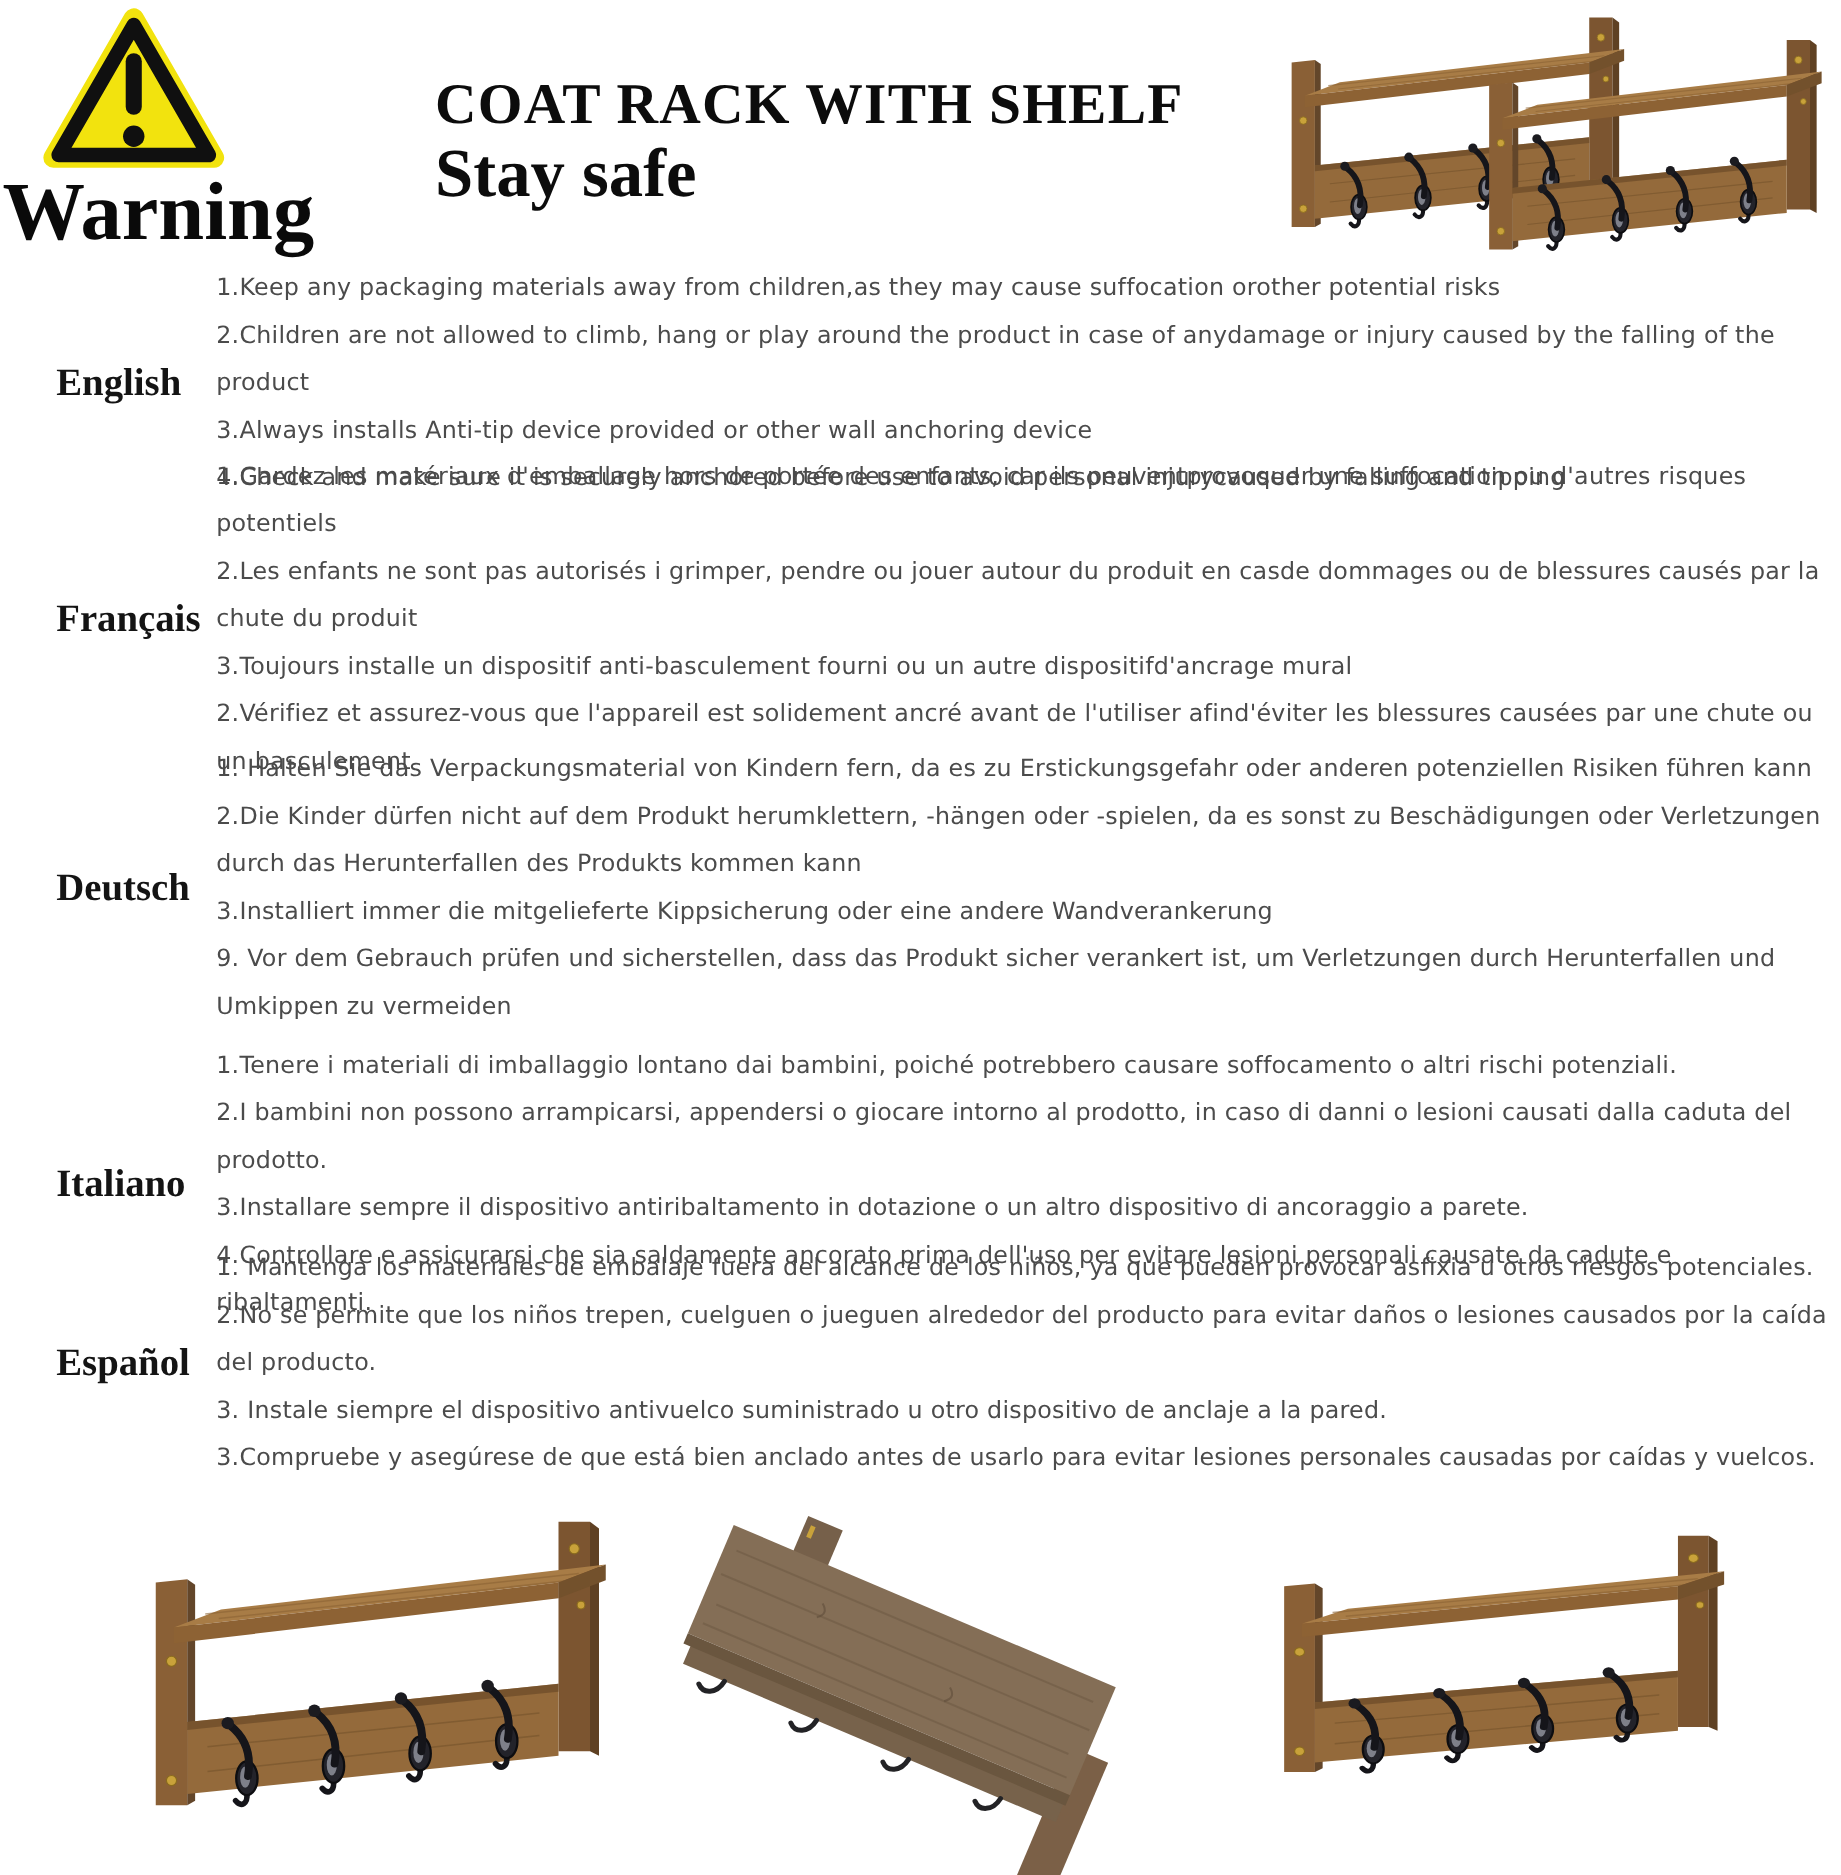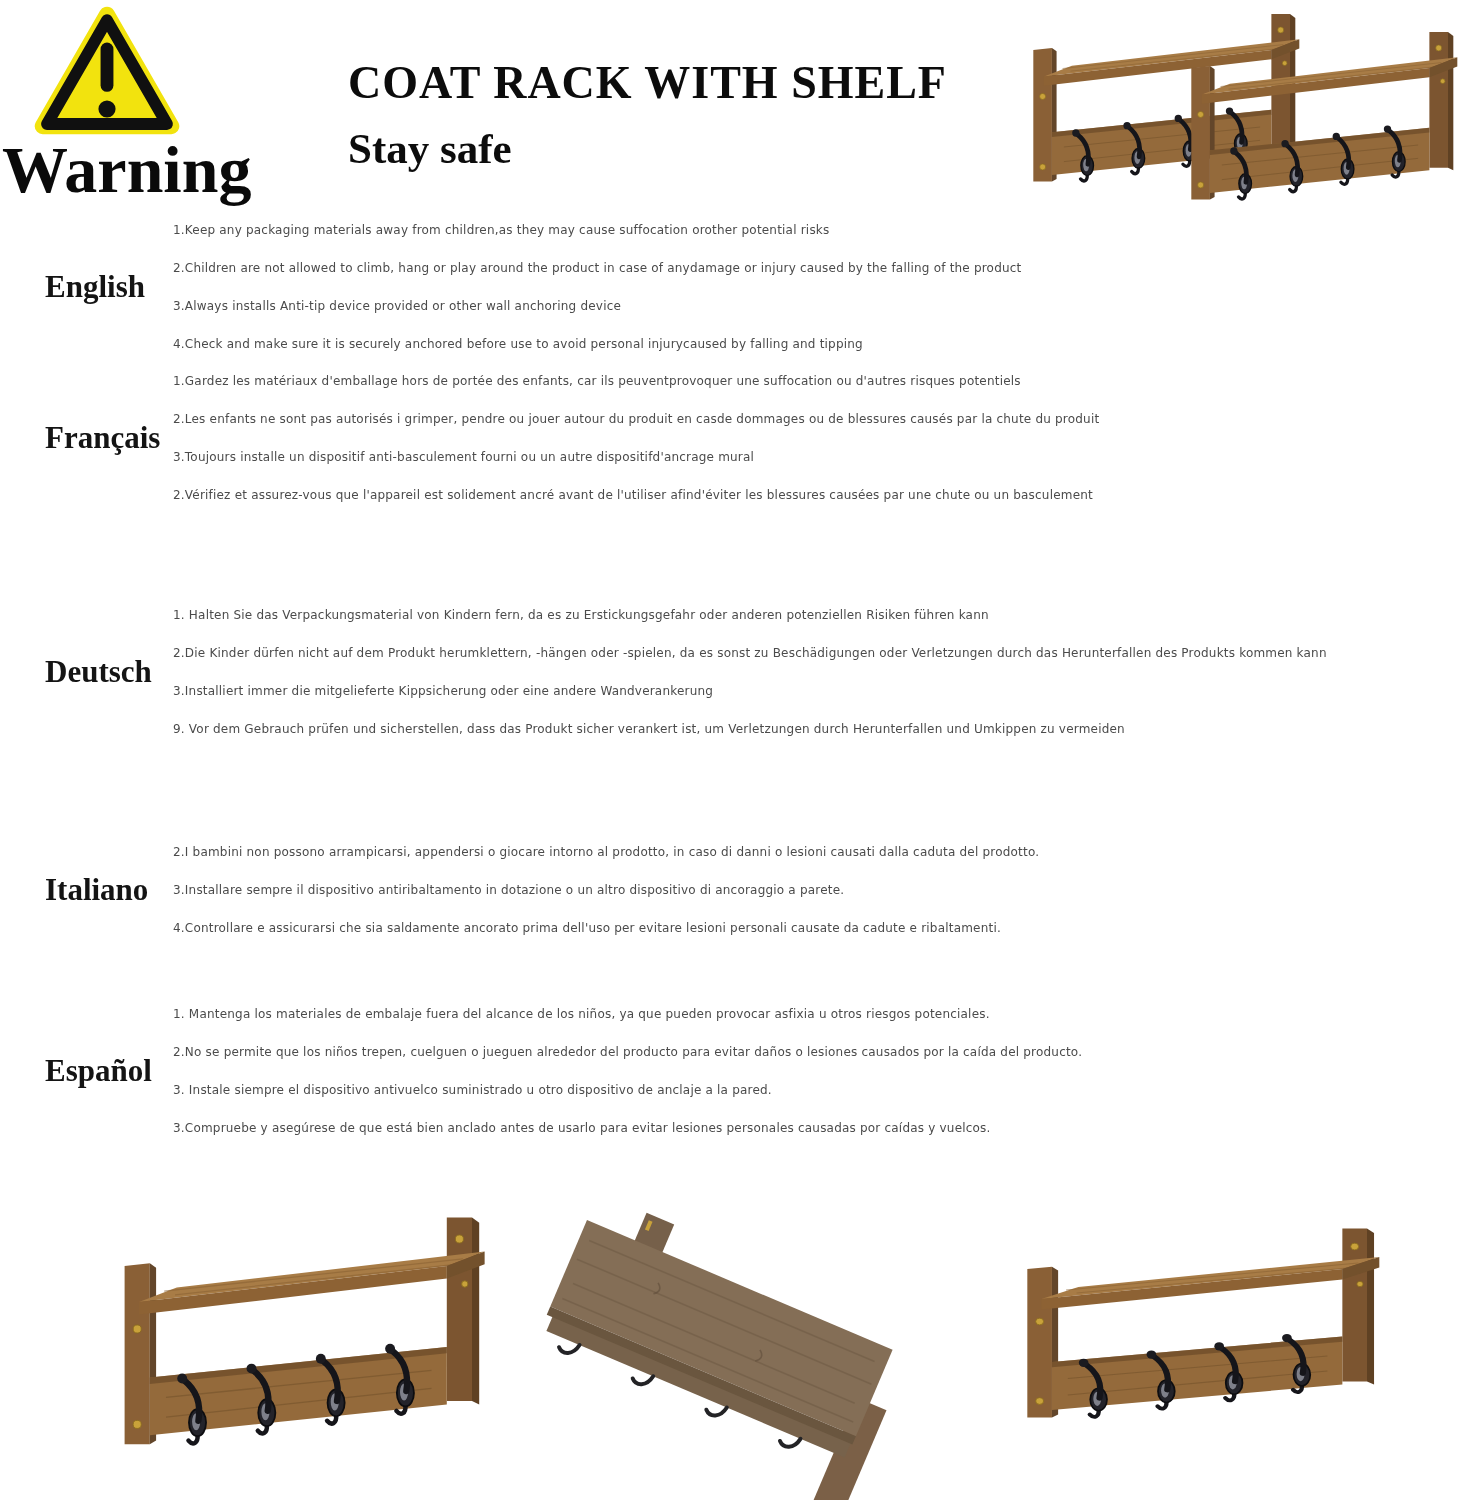--- a/index.html
+++ b/index.html
@@ -6,29 +6,29 @@
   .page{position:relative;width:1473px;height:1500px;background:#fff;overflow:hidden;
         font-family:"DejaVu Sans",sans-serif;}
   
   .warning-block{position:absolute;left:0;top:0;width:230px;}
   .tri{position:absolute;left:32px;top:4px;}
   .warning-word{position:absolute;left:2px;top:132px;width:230px;
      font-family:"Liberation Serif",serif;font-weight:700;font-size:66px;color:#0a0a0a;}
   .title-block{position:absolute;left:348px;top:58px;width:690px;text-align:left;}
   .title-main{font-family:"Liberation Serif",serif;font-weight:700;font-size:46px;
      letter-spacing:1px;color:#0c0c0c;line-height:1.1;}
-  .title-sub{font-family:"Liberation Serif",serif;font-weight:700;font-size:43px;
-     color:#0c0c0c;margin-top:16px;line-height:1.1;}
+  .title-sub{font-family:"Liberation Serif",serif;font-weight:700;font-size:55px;
+     color:#0c0c0c;line-height:1.1;}
   
   .lang{position:absolute;left:0;width:1473px;display:flex;align-items:center;padding-left:40px;}
   .lang-label{flex:none;width:128px;margin:0;padding-left:5px;
      font-family:"Liberation Serif",serif;font-weight:700;font-size:31px;color:#141414;
      line-height:38px;}
   .lang-items{width:1292px;}
-  .lang-items p{margin:0;font-size:12px;line-height:38px;color:#4b4b4b;
+  .lang-items p{margin:0;font-size:19px;line-height:38px;color:#4b4b4b;
      letter-spacing:0.2px;}
   
   .photo{position:absolute;}
   .photo-top-right{left:1022px;top:4px;}
   .photo-bottom-left{left:112px;top:1212px;}
   .photo-bottom-center{left:545px;top:1186px;}
   .photo-bottom-right{left:1015px;top:1224px;}
   .defs-holder{position:absolute;width:0;height:0;overflow:hidden;}
 </style>
 </head>
@@ -122,20 +122,21 @@
       <p>1. Halten Sie das Verpackungsmaterial von Kindern fern, da es zu Erstickungsgefahr oder anderen potenziellen Risiken führen kann</p>
       <p>2.Die Kinder dürfen nicht auf dem Produkt herumklettern, -hängen oder -spielen, da es sonst zu Beschädigungen oder Verletzungen durch das Herunterfallen des Produkts kommen kann</p>
       <p>3.Installiert immer die mitgelieferte Kippsicherung oder eine andere Wandverankerung</p>
       <p>9. Vor dem Gebrauch prüfen und sicherstellen, dass das Produkt sicher verankert ist, um Verletzungen durch Herunterfallen und Umkippen zu vermeiden</p>
     </div>
   </section>
 
   <section class="lang" style="top:833px">
     <h2 class="lang-label">Italiano</h2>
     <div class="lang-items">
+      <p>1.Tenere i materiali di imballaggio lontano dai bambini, poiché potrebbero causare soffocamento o altri rischi potenziali.</p>
       <p>2.I bambini non possono arrampicarsi, appendersi o giocare intorno al prodotto, in caso di danni o lesioni causati dalla caduta del prodotto.</p>
       <p>3.Installare sempre il dispositivo antiribaltamento in dotazione o un altro dispositivo di ancoraggio a parete.</p>
       <p>4.Controllare e assicurarsi che sia saldamente ancorato prima dell'uso per evitare lesioni personali causate da cadute e ribaltamenti.</p>
     </div>
   </section>
 
   <section class="lang" style="top:995px">
     <h2 class="lang-label">Español</h2>
     <div class="lang-items">
       <p>1. Mantenga los materiales de embalaje fuera del alcance de los niños, ya que pueden provocar asfixia u otros riesgos potenciales.</p>

